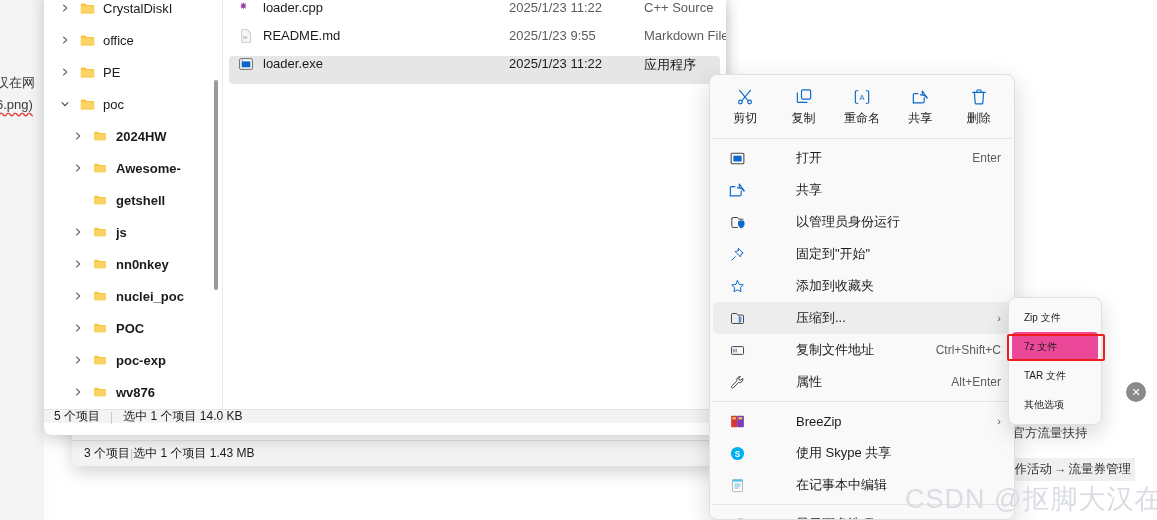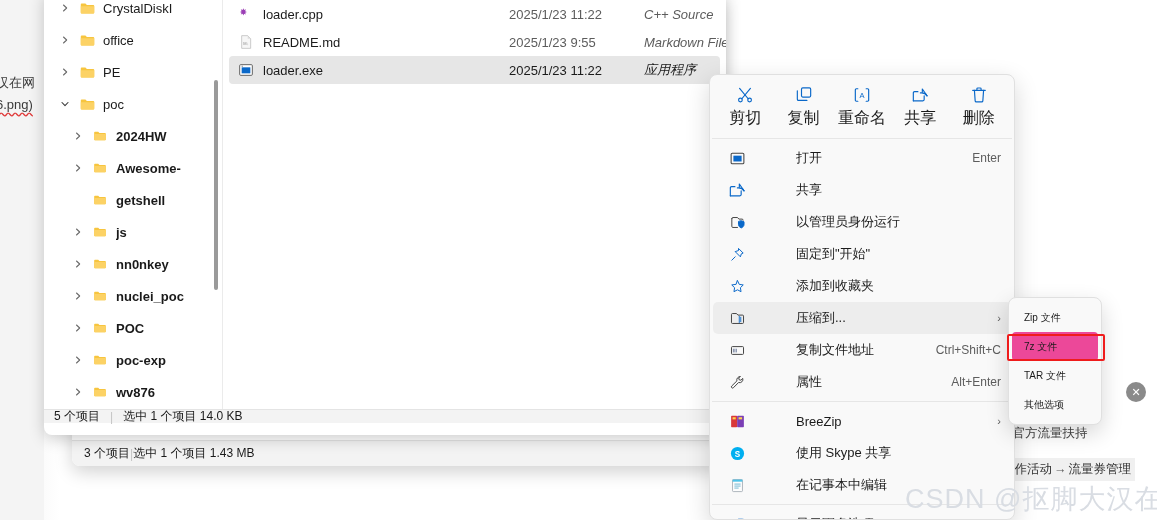--- a/index.html
+++ b/index.html
@@ -109,28 +109,28 @@
   }
   .nav-divider {
     position: absolute; left: 178px; top: 0; width: 1px; height: 417px;
     background: #ebebeb;
   }
 
   
   .file-list { position: absolute; left: 179px; top: 0; right: 0; height: 417px; }
   .file-row {
     position: absolute; left: 6px; right: 6px; height: 28px;
-    display: flex; align-items: center; font-size: 13px; color: #1b1b1b;
+    display: flex; align-items: flex-start; font-size: 13px; color: #1b1b1b;
     border-radius: 4px;
   }
   .file-row.selected { background: #e6e6e6; }
   .f-icon { width: 26px; flex: 0 0 26px; display:flex; align-items:center; justify-content:center; margin-left: 4px;}
   .f-name { flex: 0 0 250px; padding-left: 4px; color:#1b1b1b;}
   .f-date { flex: 0 0 135px; color: #5c5c5c; }
-  .f-type { flex: 0 0 130px; color: #5c5c5c; font-style: italic; }
+  .f-type { flex: 0 0 130px; color: #5c5c5c; }
   .file-row.selected .f-date, .file-row.selected .f-type, .file-row.selected .f-size { color: #1b1b1b; }
 
   .win-front .statusbar {
     position: absolute; left: 0; top: 417px; width: 100%; height: 14px;
     background: #f3f3f3; border-top: 1px solid #e4e4e4;
     display: flex; align-items: center; padding-left: 10px; gap: 10px;
     font-size: 12px; color: #1b1b1b;
   }
   .win-front .statusbar .divider { color: #c4c4c4; }
 
@@ -146,21 +146,21 @@
   }
   .ctx-toolbar {
     display: flex; align-items: center; justify-content: space-around;
     height: 56px; padding: 0 6px;
   }
   .tb-btn {
     width: 52px; height: 52px; border-radius: 5px;
     display: flex; flex-direction: column; align-items: center; justify-content: center;
     gap: 3px;
   }
-  .tb-btn .lbl { font-size: 16px; color: #1b1b1b; }
+  .tb-btn .lbl { font-size: 12px; color: #1b1b1b; }
   .ctx-sep { height: 1px; background: #e6e6e6; margin: 3px 2px; }
 
   .ctx-item {
     position: relative;
     display: flex; align-items: center; height: 32px;
     margin: 0 3px; border-radius: 5px; padding-left: 12px;
     font-size: 13px; color: #1b1b1b; cursor: default; gap: 37px;
   }
   .ctx-item.hover { background: #ededed; }
   .ctx-ico { width: 24px; flex: 0 0 24px; display:flex; align-items:center; justify-content:center; }

